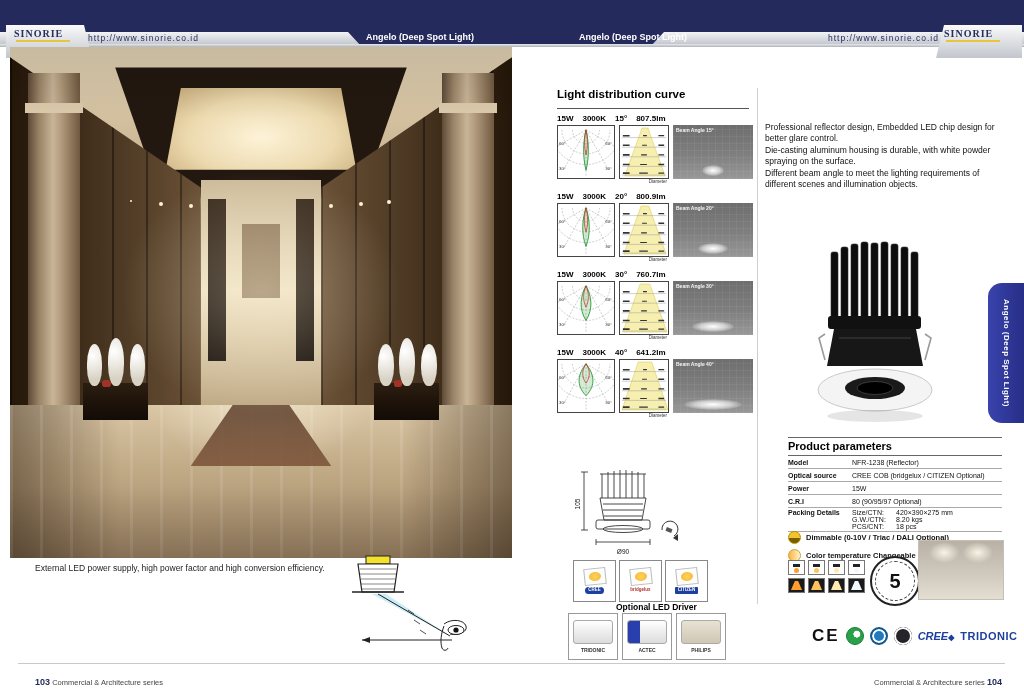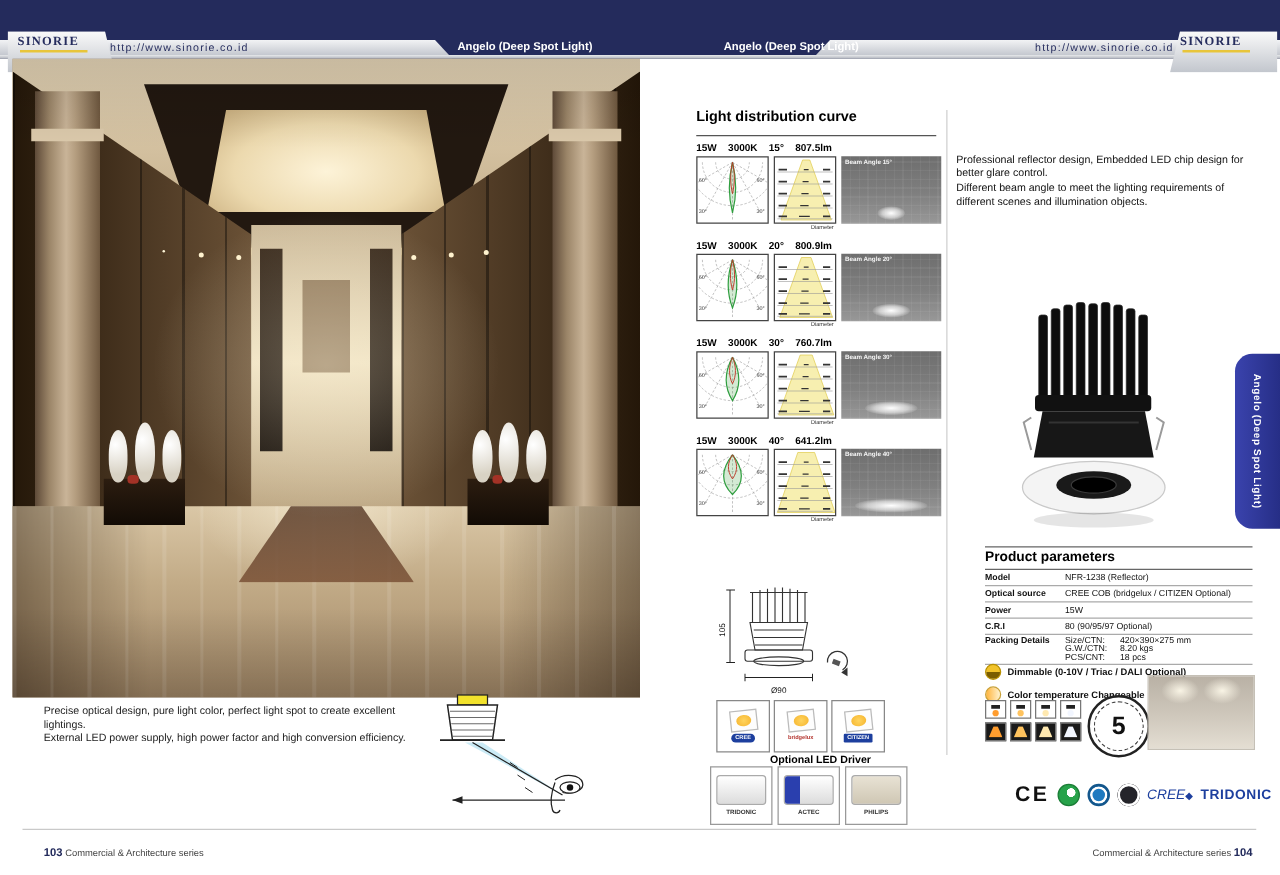--- a/index.html
+++ b/index.html
@@ -139,21 +139,21 @@
       radial-gradient(ellipse 30% 30% at 70% 20%,rgba(255,250,235,.9),transparent 60%),
       linear-gradient(180deg,#b9b1a5 0%,#cfc8bc 55%,#e4ded3 100%);
     border:1px solid #c5c0b6;}
   .certs{position:absolute;left:812px;top:626px;display:flex;align-items:center;gap:6px;}
   .ce{font-size:17px;font-weight:bold;letter-spacing:2px;color:#111;}
   .cert-dot{width:18px;height:18px;border-radius:50%;box-sizing:border-box;}
   .cert-dot.green{background:#27a24a;border:1px solid #1b7d36;
     background-image:radial-gradient(circle at 62% 38%,#fff 0 24%,transparent 26%);}
   .cert-dot.blue{background:#1f7ac0;border:2px solid #14578c;box-shadow:inset 0 0 0 2px #fff;}
   .cert-dot.dark{background:#24242a;box-shadow:inset 0 0 0 2px #fff,inset 0 0 0 4px #24242a;}
-  .cree-txt{font-size:11px;font-weight:normal;font-style:italic;color:#1d3f9e;}
+  .cree-txt{font-size:11px;font-weight:bold;font-style:italic;color:#1d3f9e;}
   .cree-txt i{font-style:normal;font-size:8px;}
   .tridonic-txt{font-size:11px;font-weight:bold;color:#1d3f9e;letter-spacing:.5px;}
   .ip-txt{font-size:15px;font-weight:bold;color:#2b2b2b;}
 
   
   .dim-draw{position:absolute;left:570px;top:468px;width:112px;height:92px;}
   .chips{position:absolute;left:573px;top:560px;display:flex;gap:3px;}
   .chip-box{width:41px;height:40px;border:1px solid #888;background:#fff;display:flex;flex-direction:column;
     align-items:center;justify-content:center;gap:2px;}
   .chip{width:20px;height:15px;background:#fdfdfd;border:1px solid #bbb;position:relative;transform:rotate(-6deg);}
@@ -234,21 +234,20 @@
       <div class="jar a"></div>
       <div class="jar b"></div>
       <div class="jar c"></div>
       <div class="red"></div>
     </div>
     <div class="ph-spots"></div>
     <div class="ph-vignette"></div>
   </div>
 
   <div class="lp-desc">
-    <p>Precise optical design, pure light color, perfect light spot to create excellent lightings.</p>
     <p>External LED power supply, high power factor and high conversion efficiency.</p>
   </div>
 
   <svg class="glare-diagram" viewBox="0 0 150 112">
     <rect x="34" y="4" width="24" height="8" fill="#f2e22c" stroke="#222" stroke-width="1"></rect>
     <polygon points="26,12 66,12 62,40 30,40" fill="#fff" stroke="#222" stroke-width="1.2"></polygon>
     <path d="M28,17h36M28,22h36M29,27h34M29,32h34M30,37h32" stroke="#555" stroke-width=".7"></path>
     <path d="M20,40h52" stroke="#222" stroke-width="1.4"></path>
     <polygon points="40,42 54,42 118,84" fill="rgba(140,210,235,.45)"></polygon>
     <path d="M46,42L118,84" stroke="#222" stroke-width="1"></path>
@@ -435,20 +434,21 @@
           <span class="beam-cap">Beam Angle 40°</span>
         </div>
       </div>
     </div>
   </div>
 
   <div class="v-divider"></div>
 
   <div class="rp-desc">
     <p>Professional reflector design, Embedded LED chip design for better glare control.</p>
+    <p>Die-casting aluminum housing is durable, with white powder spraying on the surface.</p>
     <p>Different beam angle to meet the lighting requirements of different scenes and illumination objects.</p>
   </div>
 
   <svg class="product-photo" viewBox="0 0 170 198">
     <g fill="#0d0d0d" stroke="#2c2c2c" stroke-width=".6">
       <rect x="36" y="14" width="7" height="66" rx="2"></rect>
         <rect x="46" y="9" width="7" height="71" rx="2"></rect>
       <rect x="56" y="6" width="7" height="74" rx="2"></rect>
         <rect x="66" y="4" width="7" height="76" rx="2"></rect>
       <rect x="76" y="5" width="7" height="75" rx="2"></rect>

